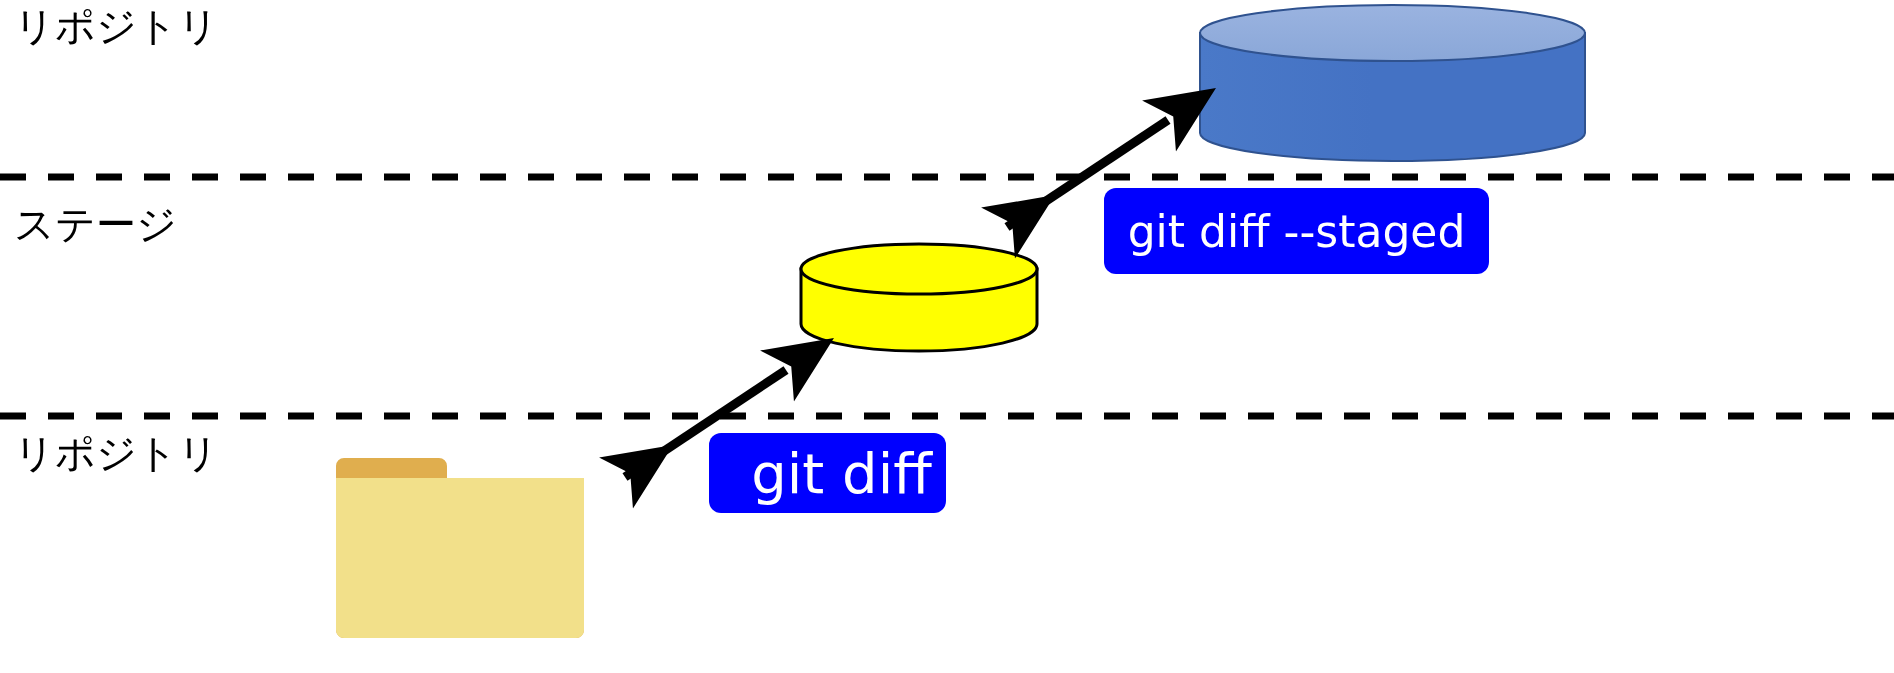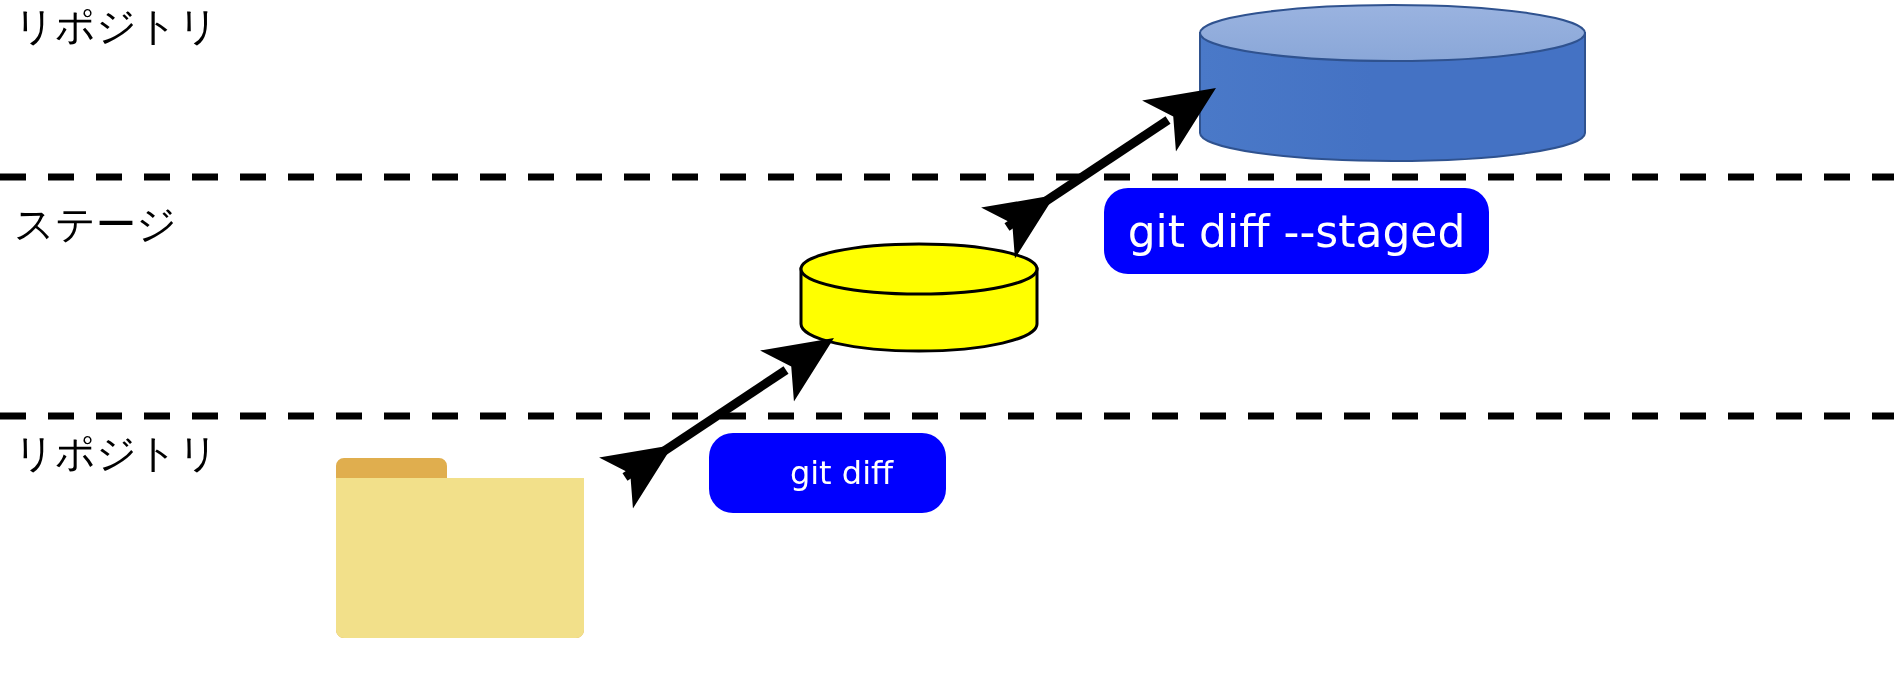--- a/index.html
+++ b/index.html
@@ -34,41 +34,41 @@
     letter-spacing: 0px;
   }
   #label-repository { left: 14px; top: 6px; }
   #label-stage      { left: 14px; top: 194px; margin-top: 10px; }
   #label-worktree   { left: 14px; top: 433px; }
 
   .cmd-chip {
     position: absolute;
     background: #0000ff;
     color: #ffffff;
-    border-radius: 24px;
+    border-radius: 12px;
     font-family: "DejaVu Sans", "Liberation Sans", sans-serif;
     display: flex;
     align-items: center;
     justify-content: center;
     white-space: nowrap;
     box-sizing: border-box;
   }
   #chip-git-diff-staged {
     left: 1104px;
     top: 188px;
     width: 385px;
     height: 86px;
     font-size: 44px;
   }
   #chip-git-diff {
     left: 709px;
     top: 433px;
     width: 237px;
     height: 80px;
-    font-size: 32px;
+    font-size: 56px;
     padding-left: 28px;
   }
 </style>
 </head>
 <body>
 
 <div id="canvas">
 
   <svg id="svg-layer" viewBox="0 0 1894 673" xmlns="http://www.w3.org/2000/svg">
     <defs>

